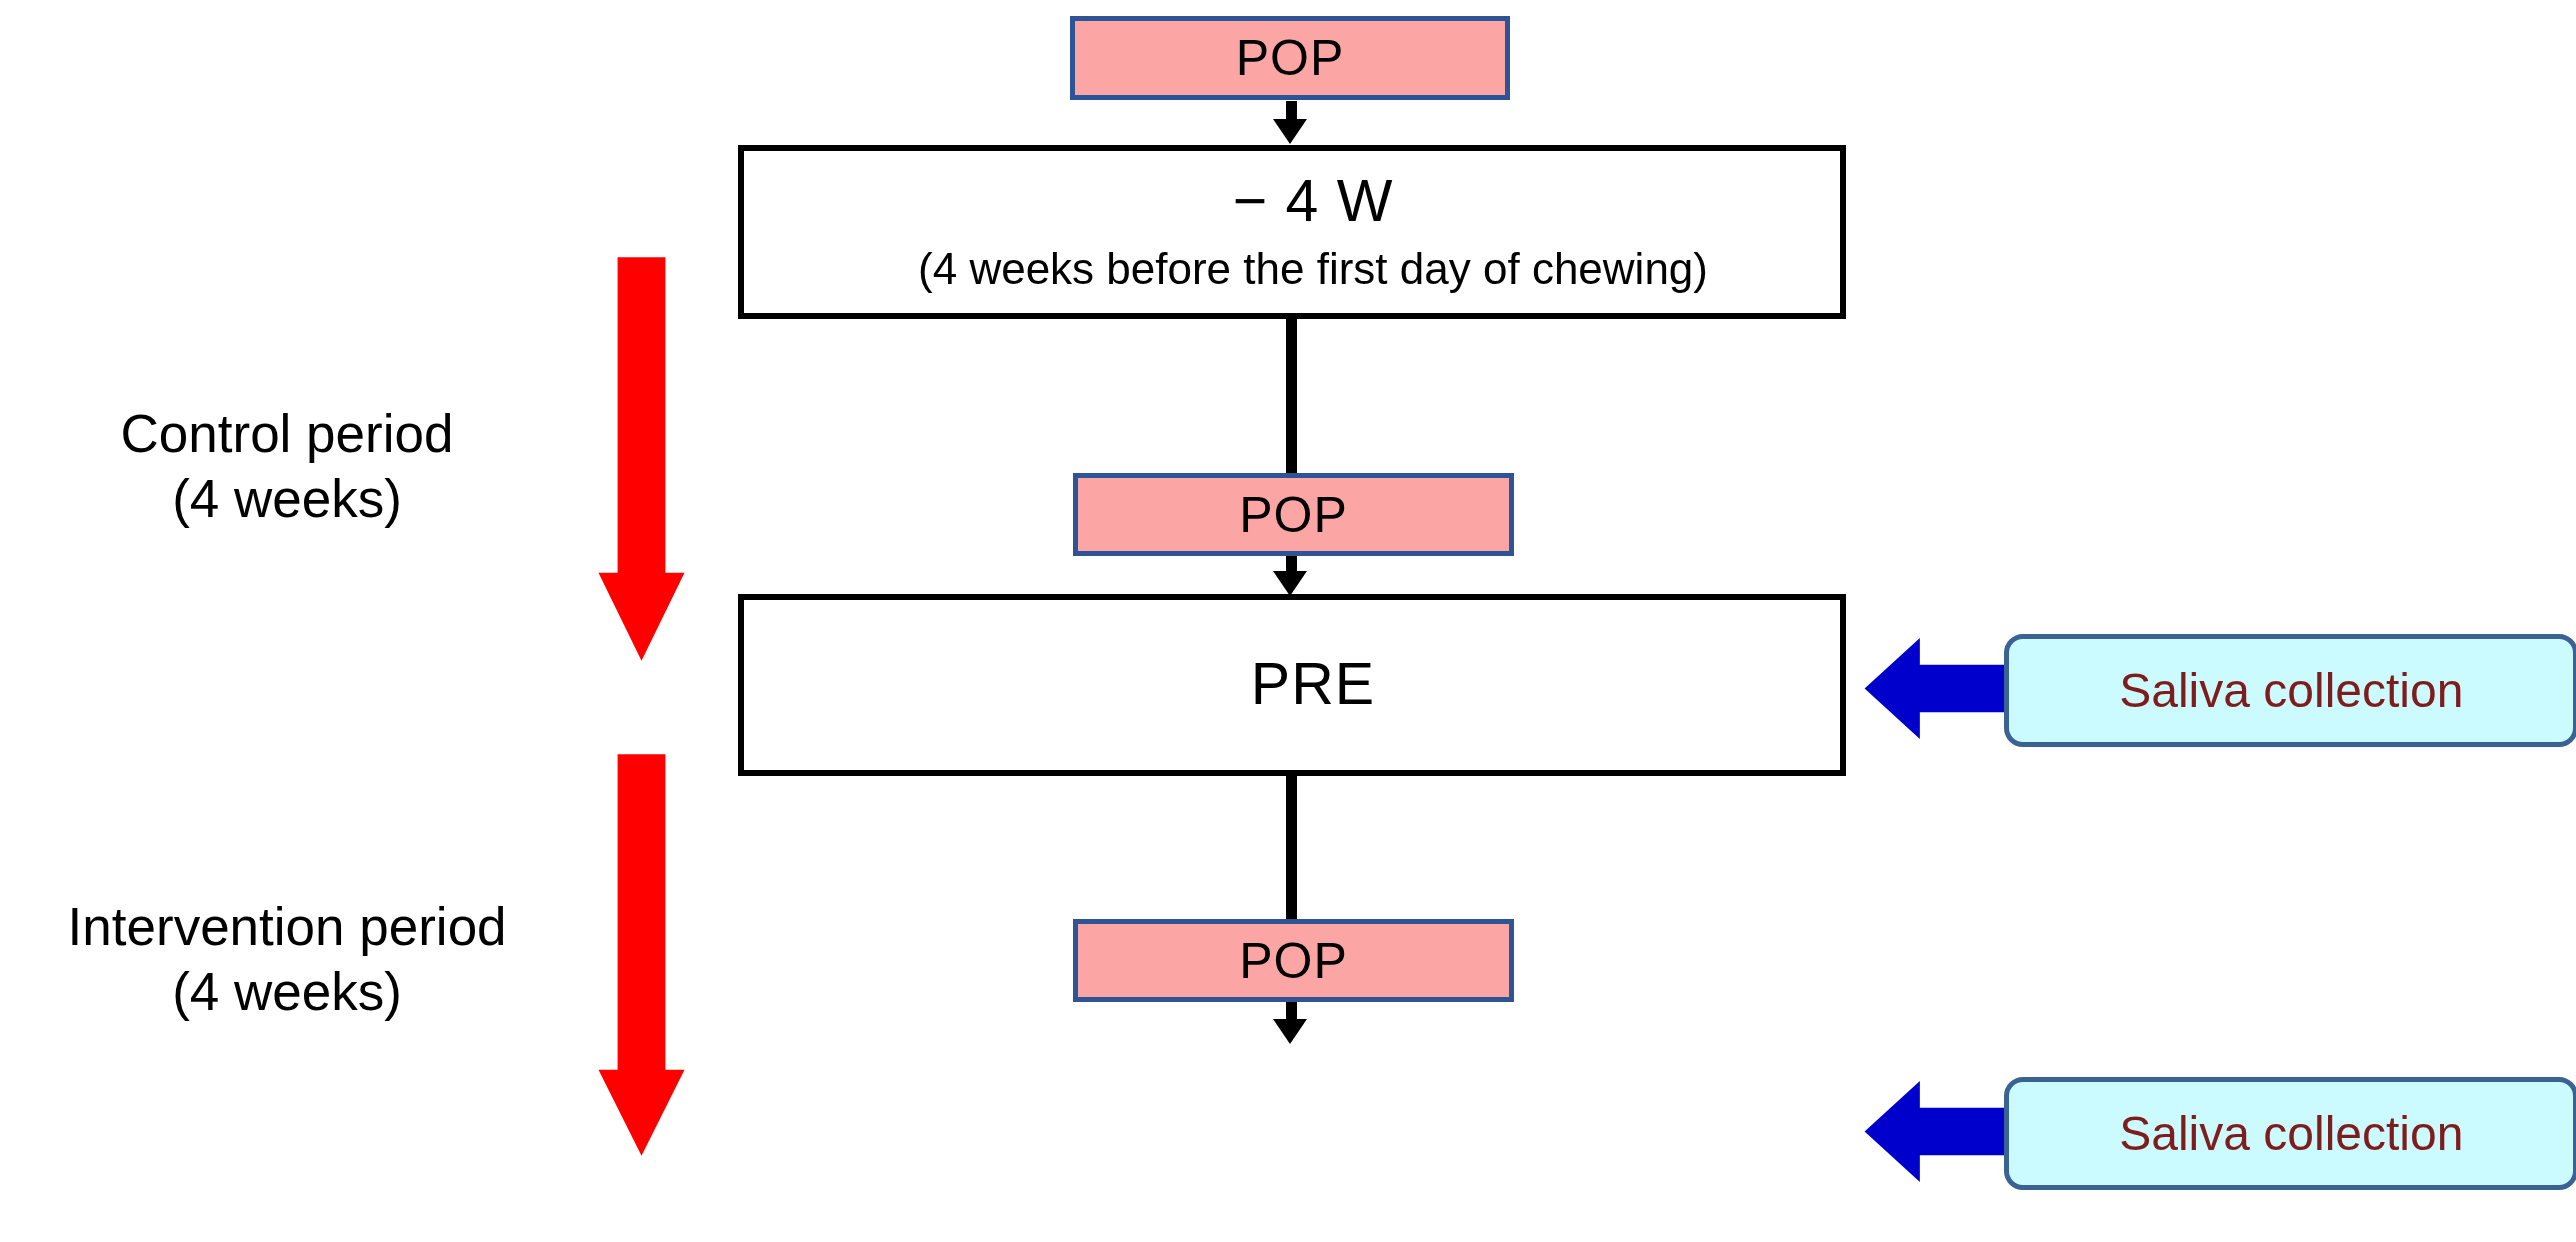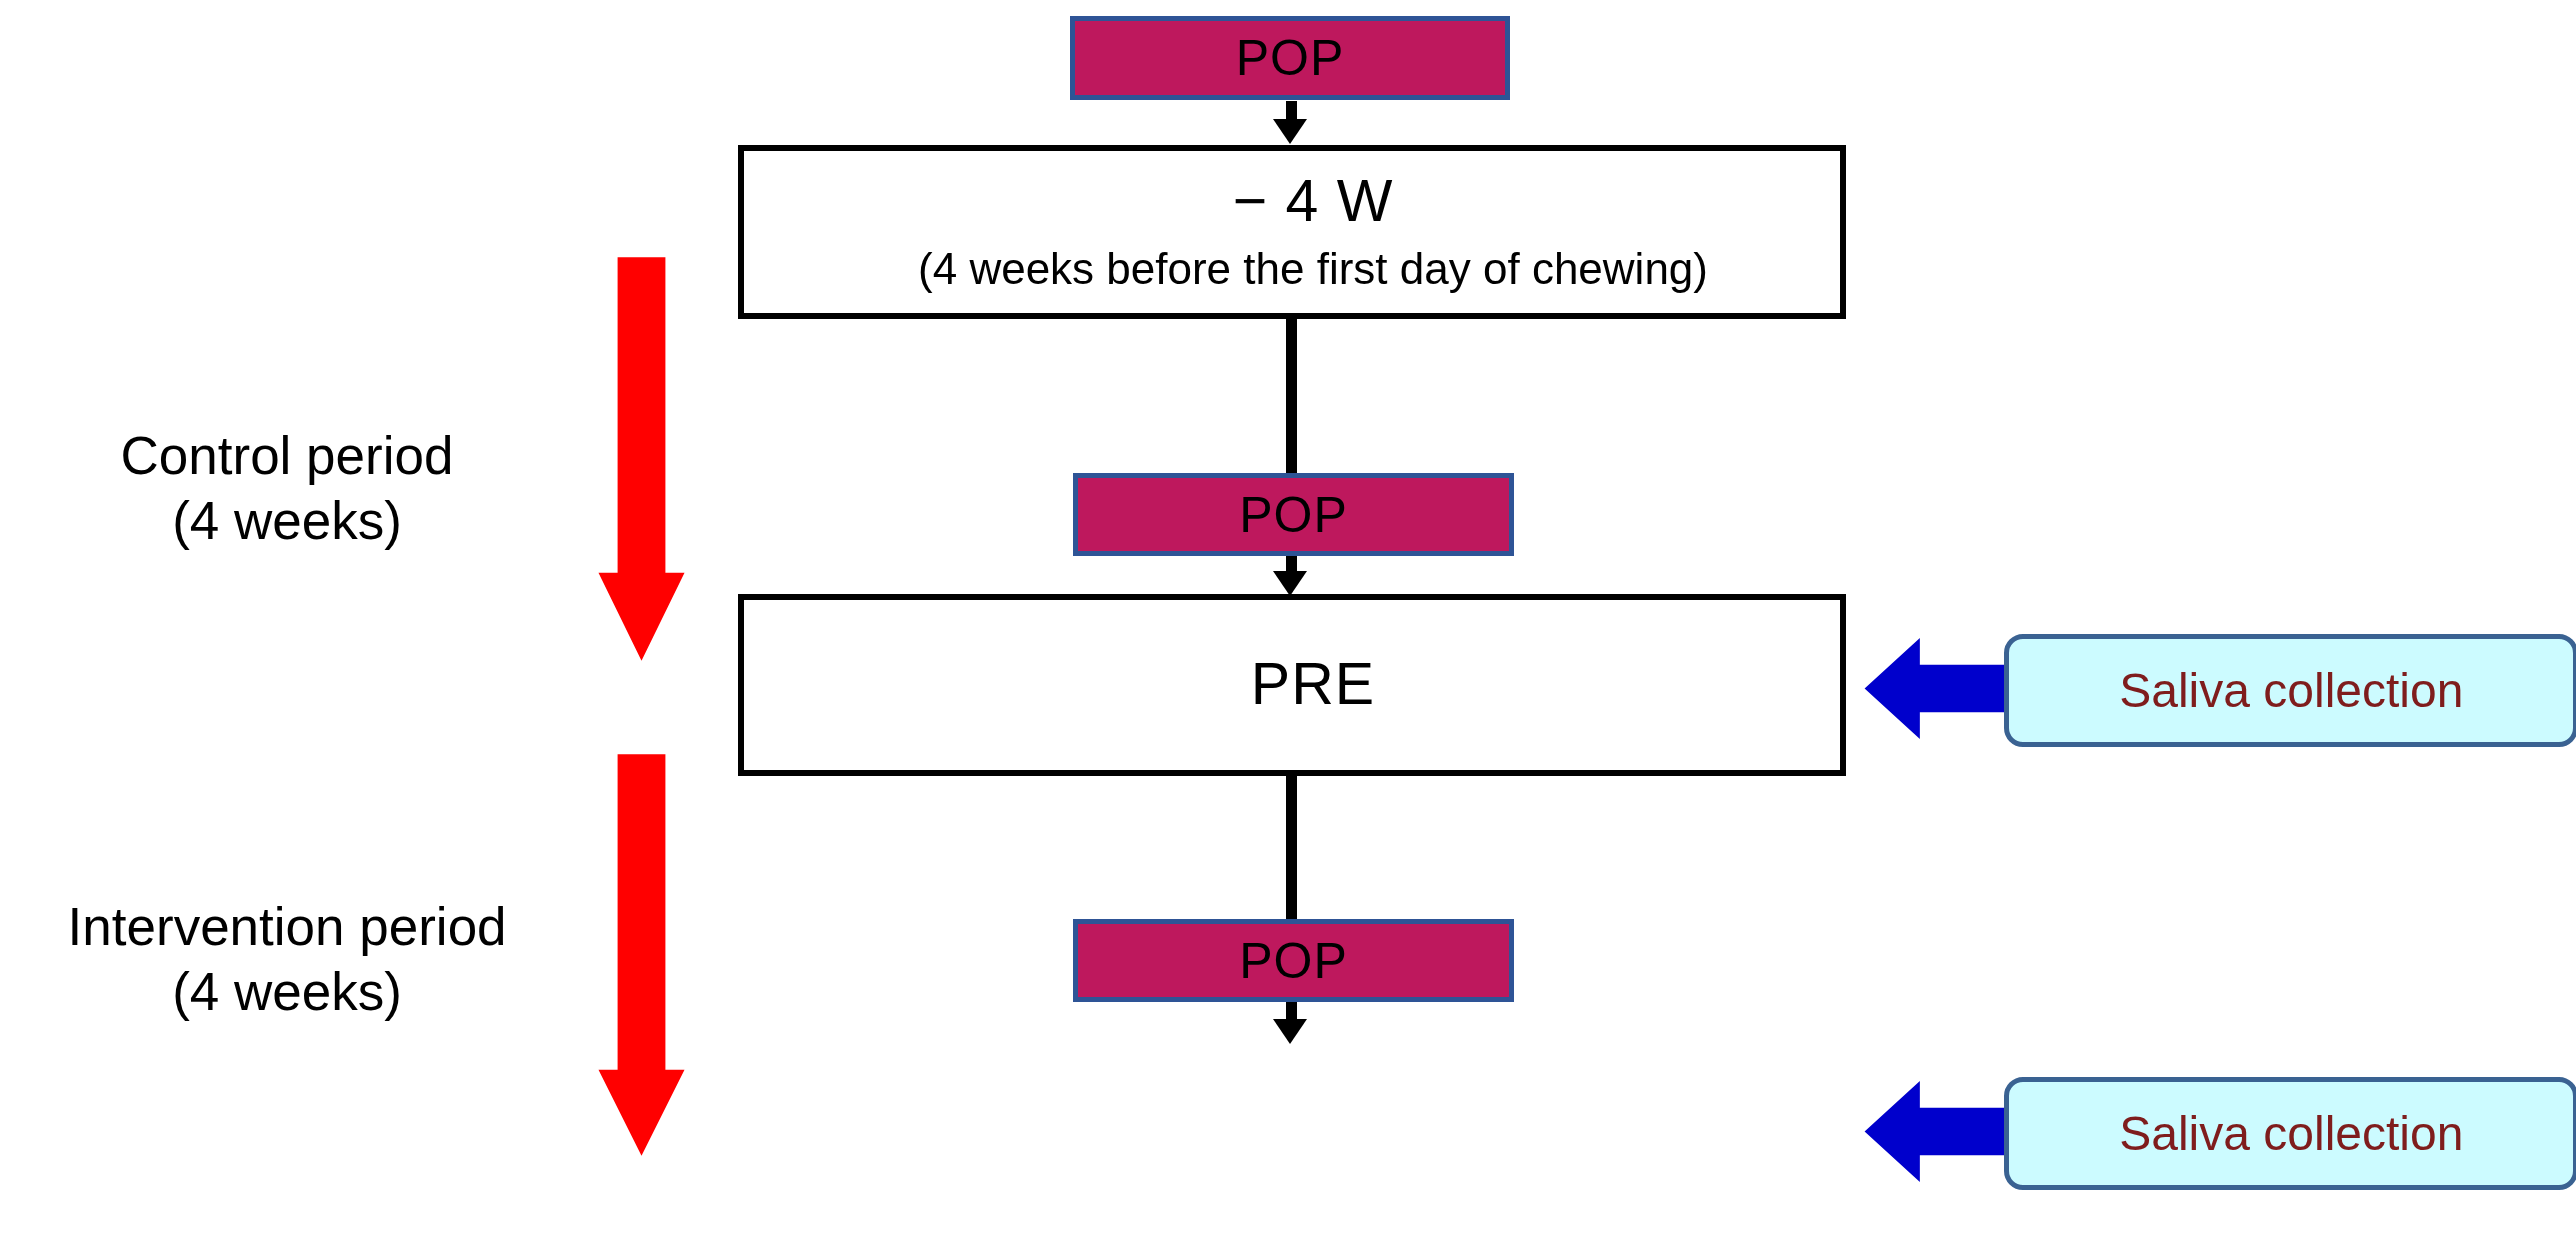--- a/index.html
+++ b/index.html
@@ -40,21 +40,21 @@
     line-height: 1.1;
     white-space: nowrap;
     margin-top: 11px;
   }
 
   
   .pop-box {
     position: absolute;
     box-sizing: border-box;
     border: 5.7px solid #2E5496;
-    background: #be185d;
+    background: #fca5a5;
     display: flex;
     align-items: center;
     justify-content: center;
   }
   .pop-label {
     font-size: 50px;
     line-height: 1;
     letter-spacing: 1px;
     white-space: nowrap;
   }
@@ -147,21 +147,21 @@
   <div class="connector" style="left:1286px; top:775px; height:146px;"></div>
 
   <div class="pop-box" style="left:1073px; top:919px; width:441px; height:83px;">
     <span class="pop-label">POP</span>
   </div>
 
   <div class="connector" style="left:1286px; top:1002px; height:19px;"></div>
   <div class="arrowhead-down" style="left:1273px; top:1019px;"></div>
 
 
-  <div class="period-label" style="left:38px; top:424px; width:498px;">
+  <div class="period-label" style="left:38px; top:402px; width:498px;">
     <div>Control period</div>
     <div>(4 weeks)</div>
   </div>
 
   <div class="period-label" style="left:9.6px; top:895px; width:555px;">
     <div>Intervention period</div>
     <div>(4 weeks)</div>
   </div>
 
   <div class="red-arrow" style="left:565px; top:257px; width:153px; height:404px;">

